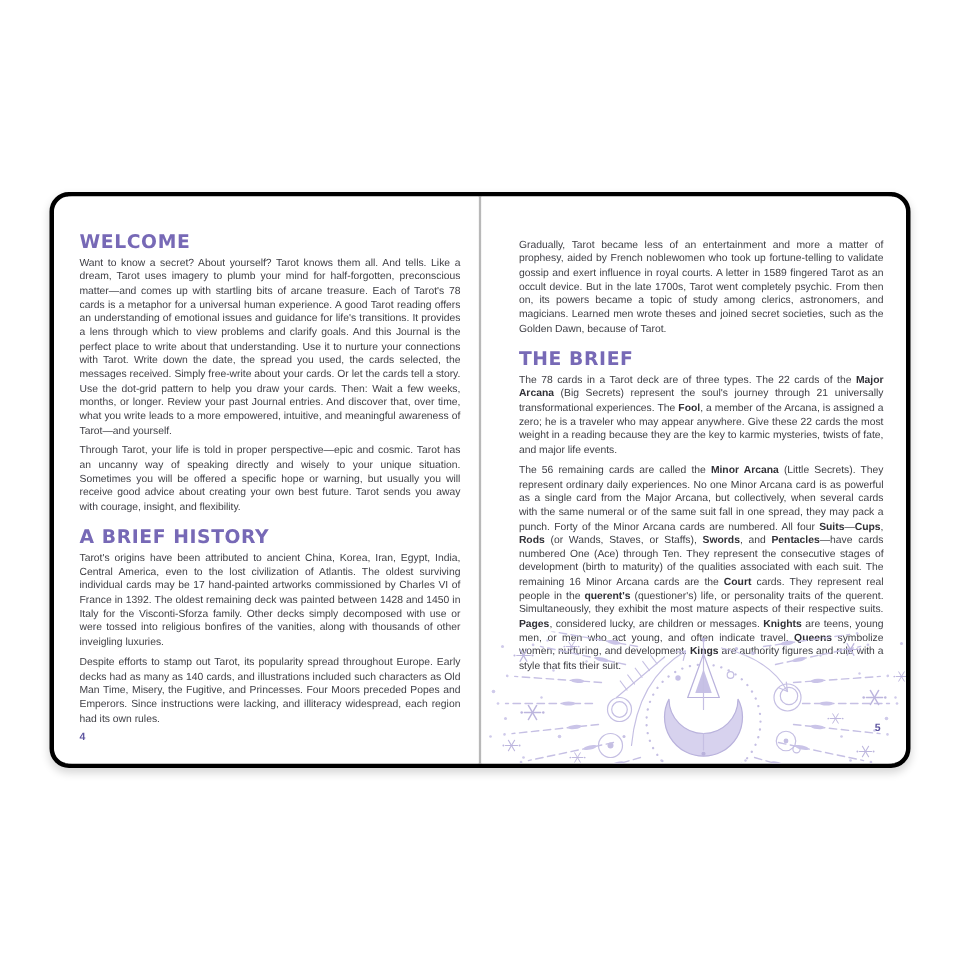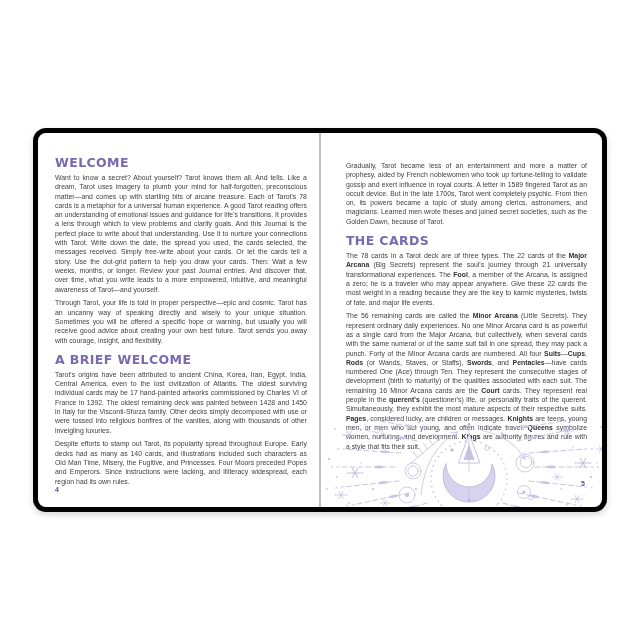--- a/index.html
+++ b/index.html
@@ -8,21 +8,21 @@
     width: 640px; height: 640px;
     background: #ffffff;
     font-family: "Liberation Sans", sans-serif;
     position: relative;
     overflow: hidden;
   }
   .book {
     position: absolute;
     left: 33px; top: 128px;
     width: 574px; height: 384px;
-    border: 5px solid #000000;
+    border: 3px solid #000000;
     border-radius: 13px;
     background: #ffffff;
     box-shadow: 0 3px 6px rgba(0,0,0,0.16);
     display: flex;
   }
   .page {
     position: relative;
     width: 286px;
     height: 100%;
     background: #ffffff;
@@ -73,33 +73,33 @@
 <body>
 
 <div class="book">
 
   <div class="page page-left">
     <h2 class="sec first">WELCOME</h2>
     <p class="body">Want to know a secret? About yourself? Tarot knows them all. And tells. Like a dream, Tarot uses imagery to plumb your mind for half-forgotten, preconscious matter—and comes up with startling bits of arcane treasure. Each of Tarot's 78 cards is a metaphor for a universal human experience. A good Tarot reading offers an understanding of emotional issues and guidance for life's transitions. It provides a lens through which to view problems and clarify goals. And this Journal is the perfect place to write about that understanding. Use it to nurture your connections with Tarot. Write down the date, the spread you used, the cards selected, the messages received. Simply free-write about your cards. Or let the cards tell a story. Use the dot-grid pattern to help you draw your cards. Then: Wait a few weeks, months, or longer. Review your past Journal entries. And discover that, over time, what you write leads to a more empowered, intuitive, and meaningful awareness of Tarot—and yourself.</p>
 
     <p class="body">Through Tarot, your life is told in proper perspective—epic and cosmic. Tarot has an uncanny way of speaking directly and wisely to your unique situation. Sometimes you will be offered a specific hope or warning, but usually you will receive good advice about creating your own best future. Tarot sends you away with courage, insight, and flexibility.</p>
 
-    <h2 class="sec">A BRIEF WELCOME</h2>
+    <h2 class="sec">A BRIEF HISTORY</h2>
     <p class="body">Tarot's origins have been attributed to ancient China, Korea, Iran, Egypt, India, Central America, even to the lost civilization of Atlantis. The oldest surviving individual cards may be 17 hand-painted artworks commissioned by Charles VI of France in 1392. The oldest remaining deck was painted between 1428 and 1450 in Italy for the Visconti-Sforza family. Other decks simply decomposed with use or were tossed into religious bonfires of the vanities, along with thousands of other inveigling luxuries.</p>
     <p class="body">Despite efforts to stamp out Tarot, its popularity spread throughout Europe. Early decks had as many as 140 cards, and illustrations included such characters as Old Man Time, Misery, the Fugitive, and Princesses. Four Moors preceded Popes and Emperors. Since instructions were lacking, and illiteracy widespread, each region had its own rules.</p>
 
     <span class="pagenum left">4</span>
   </div>
 
   <div class="spine"></div>
 
   <div class="page page-right">
     <p class="body">Gradually, Tarot became less of an entertainment and more a matter of prophesy, aided by French noblewomen who took up fortune-telling to validate gossip and exert influence in royal courts. A letter in 1589 fingered Tarot as an occult device. But in the late 1700s, Tarot went completely psychic. From then on, its powers became a topic of study among clerics, astronomers, and magicians. Learned men wrote theses and joined secret societies, such as the Golden Dawn, because of Tarot.</p>
 
-    <h2 class="sec">THE CARDS</h2>
+    <h2 class="sec">THE BRIEF</h2>
     <p class="body">The 78 cards in a Tarot deck are of three types. The 22 cards of the <strong>Major Arcana</strong> (Big Secrets) represent the soul's journey through 21 universally transformational experiences. The <strong>Fool</strong>, a member of the Arcana, is assigned a zero; he is a traveler who may appear anywhere. Give these 22 cards the most weight in a reading because they are the key to karmic mysteries, twists of fate, and major life events.</p>
     <p class="body">The 56 remaining cards are called the <strong>Minor Arcana</strong> (Little Secrets). They represent ordinary daily experiences. No one Minor Arcana card is as powerful as a single card from the Major Arcana, but collectively, when several cards with the same numeral or of the same suit fall in one spread, they may pack a punch. Forty of the Minor Arcana cards are numbered. All four <strong>Suits</strong>—<strong>Cups</strong>, <strong>Rods</strong> (or Wands, Staves, or Staffs), <strong>Swords</strong>, and <strong>Pentacles</strong>—have cards numbered One (Ace) through Ten. They represent the consecutive stages of development (birth to maturity) of the qualities associated with each suit. The remaining 16 Minor Arcana cards are the <strong>Court</strong> cards. They represent real people in the <strong>querent's</strong> (questioner's) life, or personality traits of the querent. Simultaneously, they exhibit the most mature aspects of their respective suits. <strong>Pages</strong>, considered lucky, are children or messages. <strong>Knights</strong> are teens, young men, or men who act young, and often indicate travel. <strong>Queens</strong> symbolize women, nurturing, and development. <strong>Kings</strong> are authority figures and rule with a style that fits their suit.</p>
 
     <svg class="illustration" width="286" height="88" viewBox="0 0 286 88" aria-hidden="true">
       <defs>
         <g id="ast" stroke="#bdb6de" stroke-width="0.8" stroke-linecap="round">
           <line x1="-4.5" y1="0" x2="4.5" y2="0"></line>
           <line x1="-2.3" y1="-3.9" x2="2.3" y2="3.9"></line>
           <line x1="-2.3" y1="3.9" x2="2.3" y2="-3.9"></line>
           <circle cx="6" cy="0" r="0.7" fill="#bdb6de" stroke="none"></circle>

